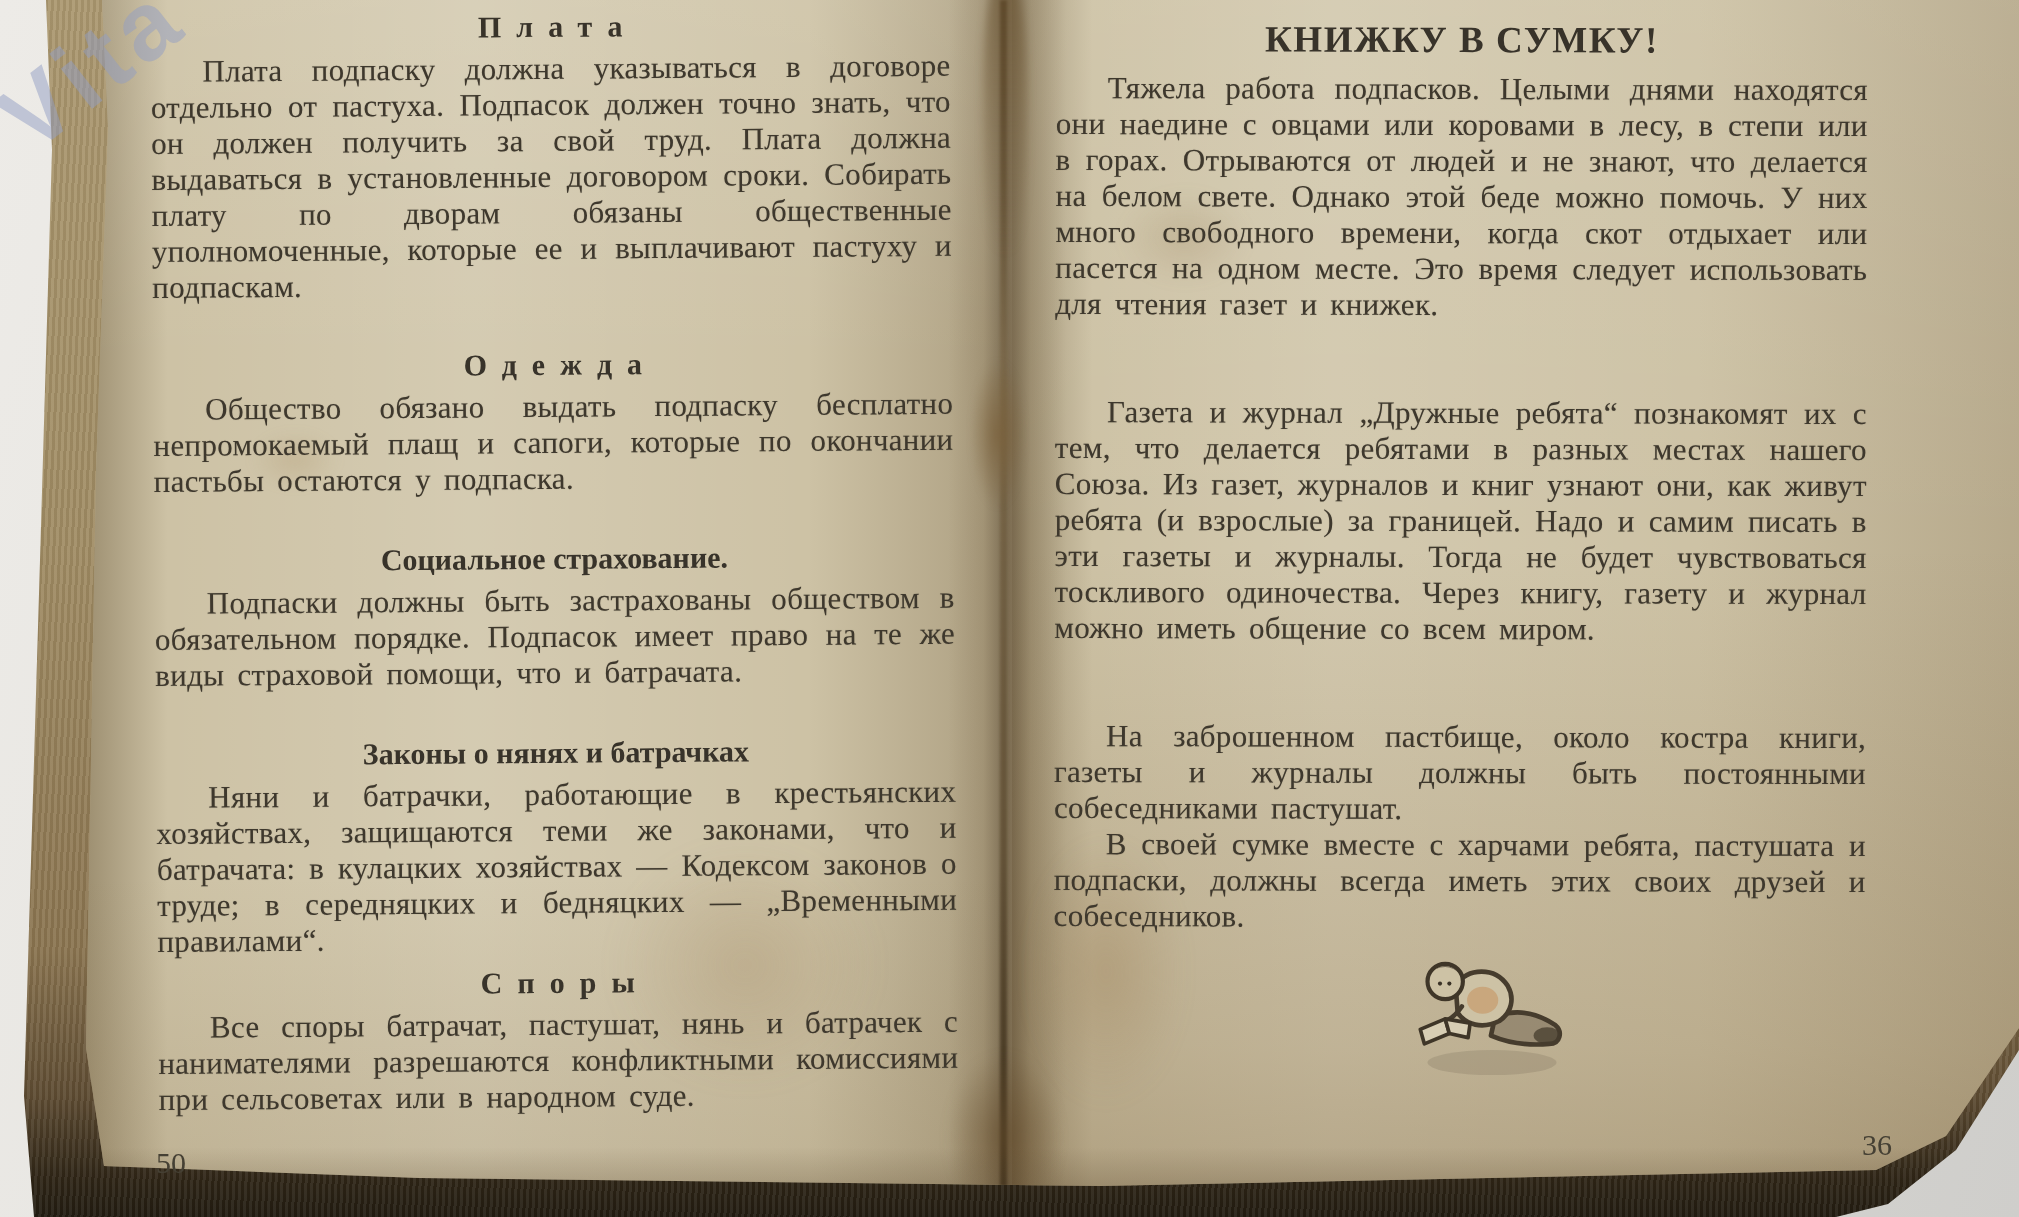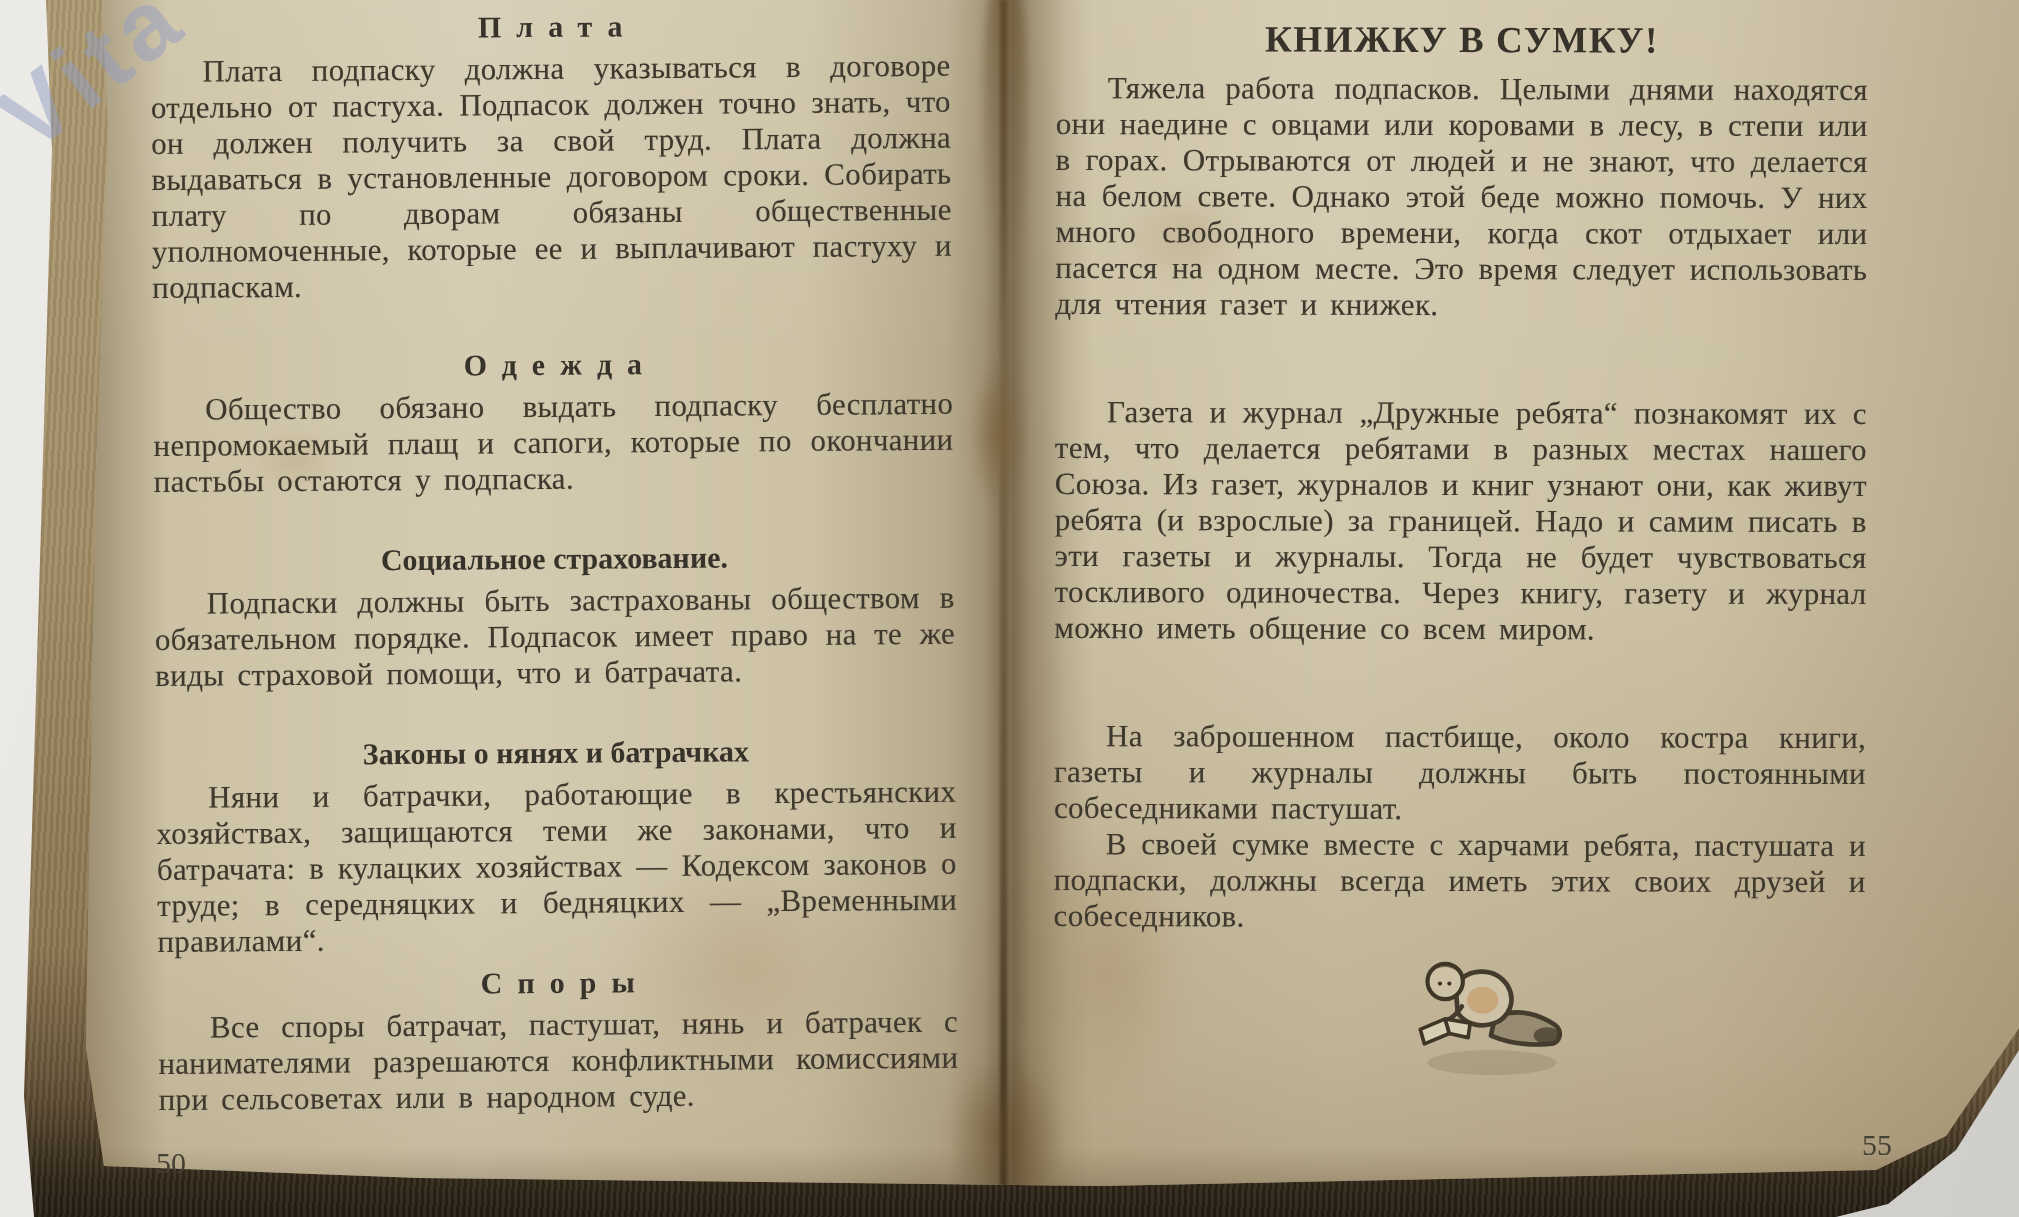--- a/index.html
+++ b/index.html
@@ -143,17 +143,17 @@
     <circle cx="30" cy="28" r="17" fill="#cdc2a5" stroke="#3f3628" stroke-width="4"></circle>
     <path d="M14 22 Q30 4 46 22 Q38 14 30 14 Q20 14 14 22 Z" fill="rgba(62,52,40,0.65)"></path>
     <circle cx="25" cy="30" r="2" fill="#3a3226"></circle>
     <circle cx="34" cy="30" r="2" fill="#3a3226"></circle>
     <path d="M46 52 Q38 64 26 68" fill="none" stroke="#463c2d" stroke-width="4.5" stroke-linecap="round"></path>
     <path d="M6 74 L30 64 L34 78 L10 88 Z" fill="#d8ceb4" stroke="#3f3628" stroke-width="3.5" stroke-linejoin="round"></path>
     <path d="M30 64 L54 68 L52 82 L34 78 Z" fill="#d8ceb4" stroke="#3f3628" stroke-width="3.5" stroke-linejoin="round"></path>
   </svg>
 
   <div class="pagenum pleft">50</div>
-  <div class="pagenum pright">55</div>
+  <div class="pagenum pright">36</div>
 
   <div class="watermark">Vita</div>
 
 </div>
 
 </body></html>

